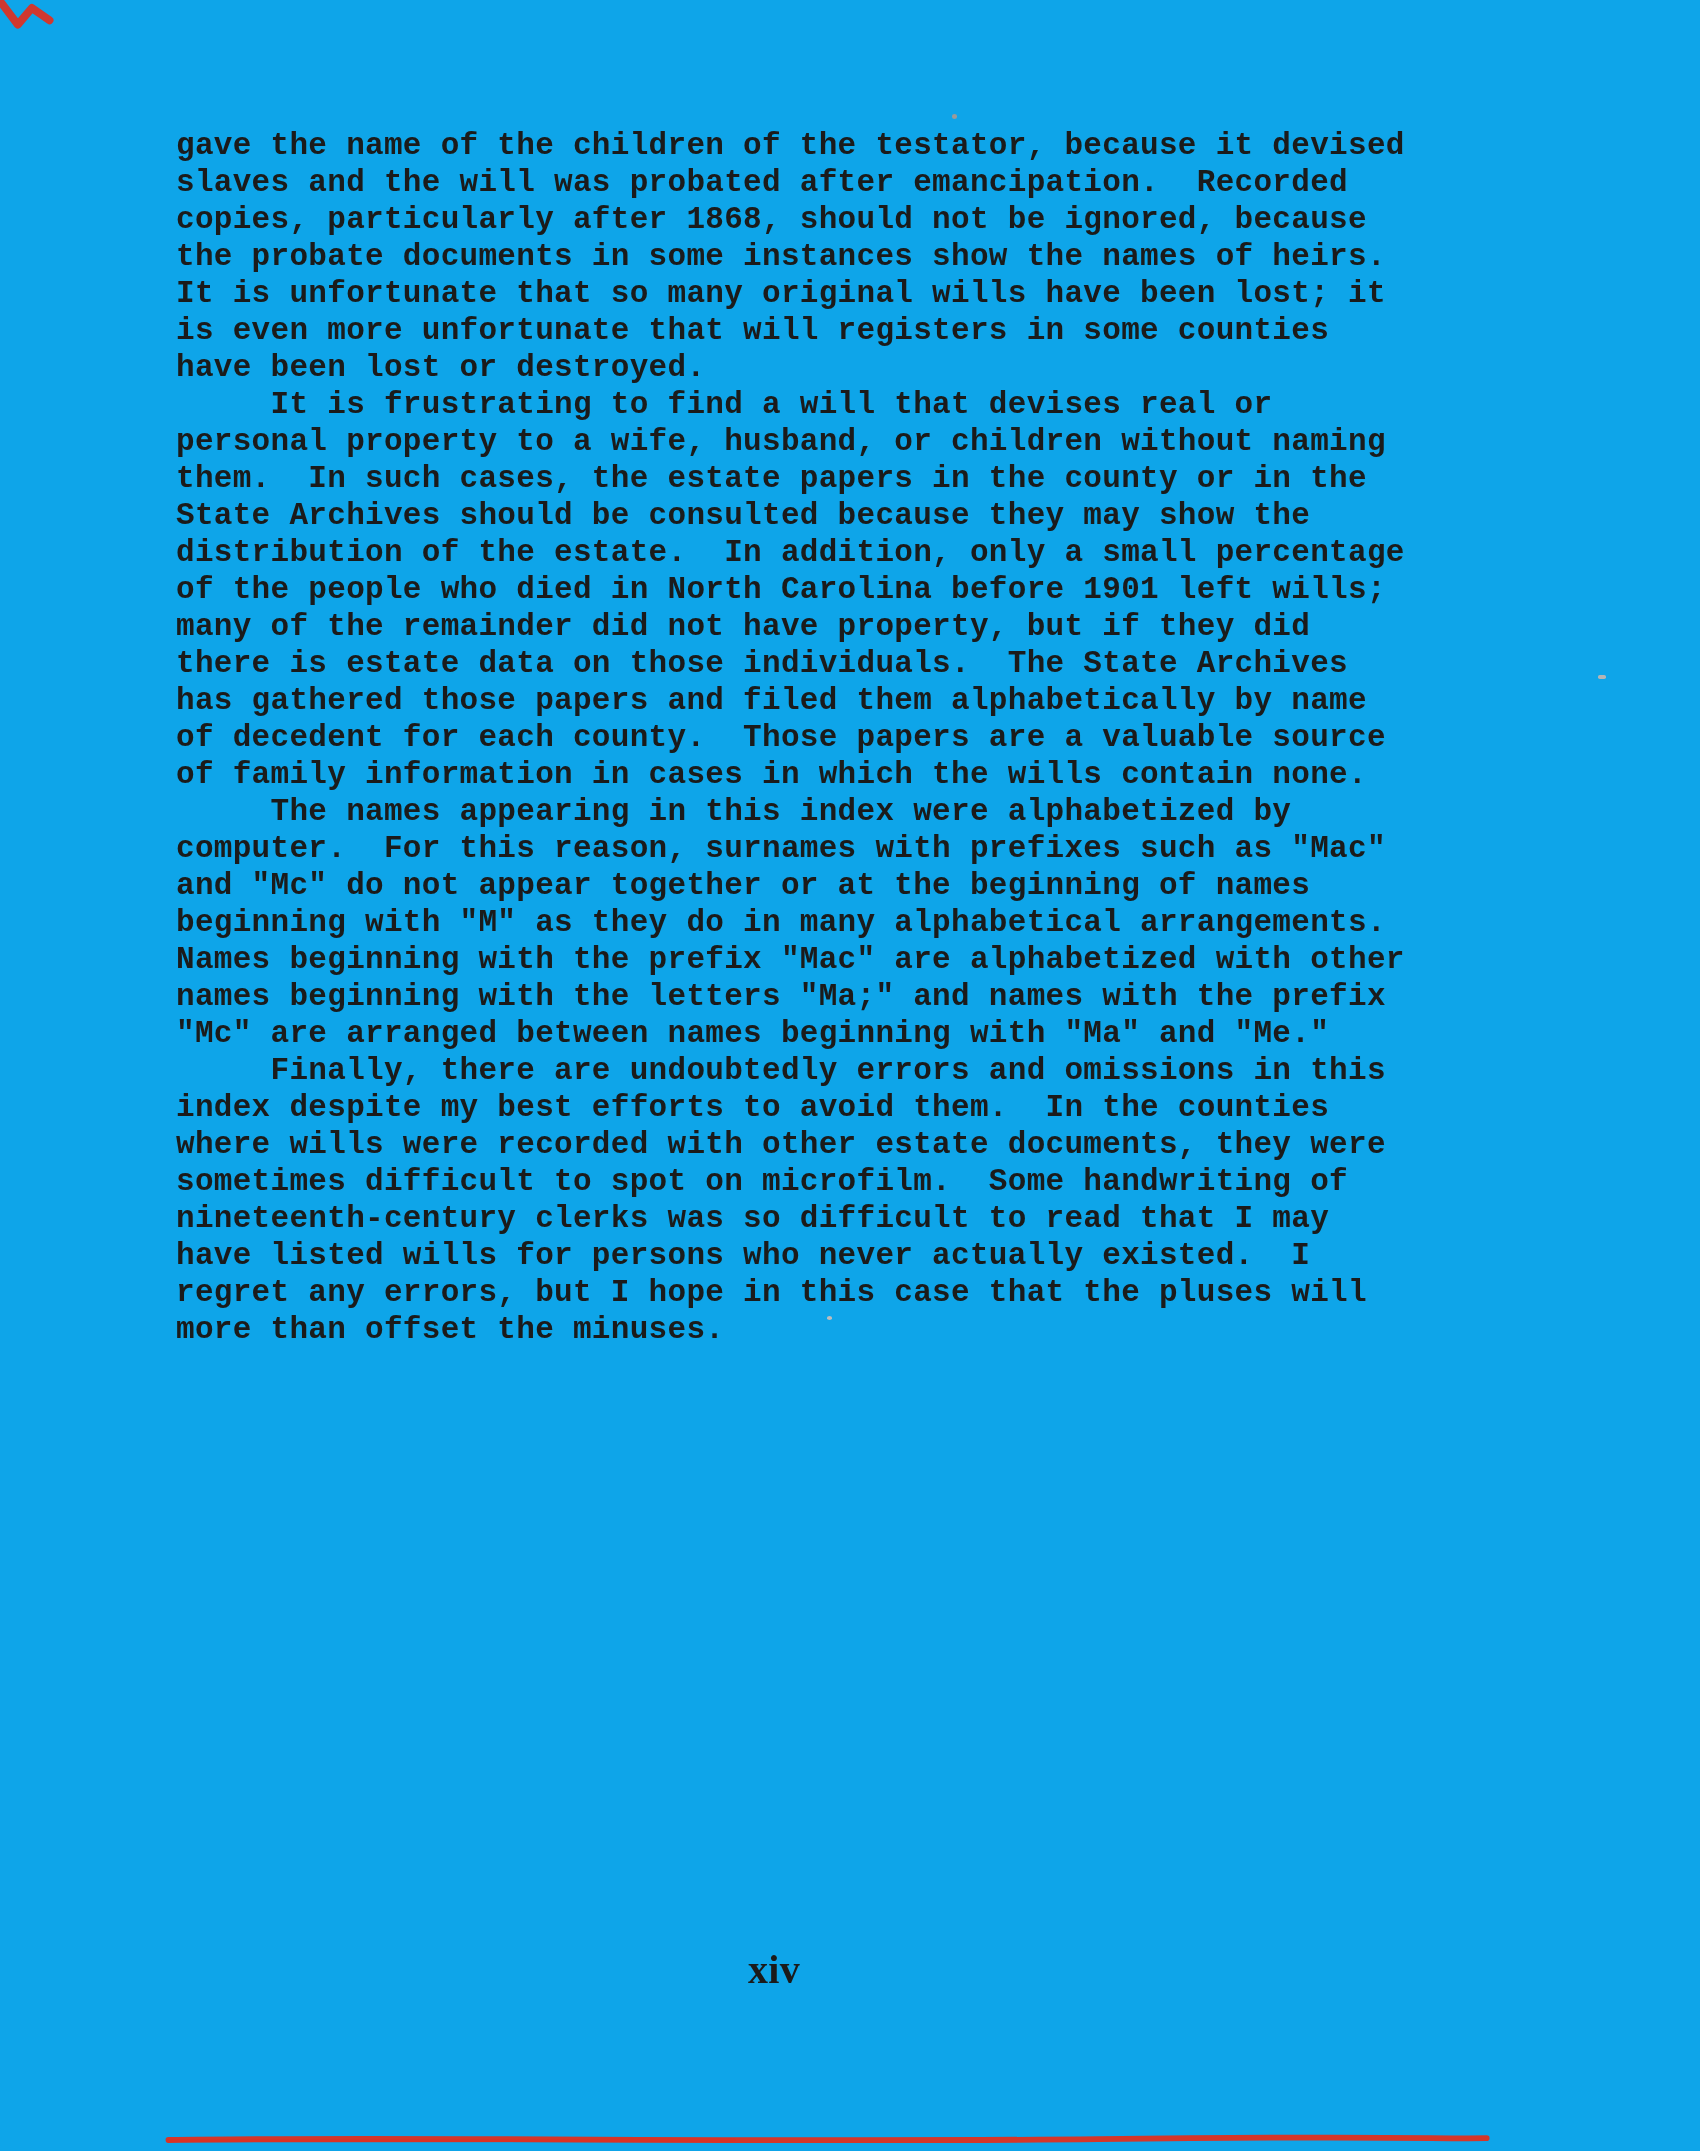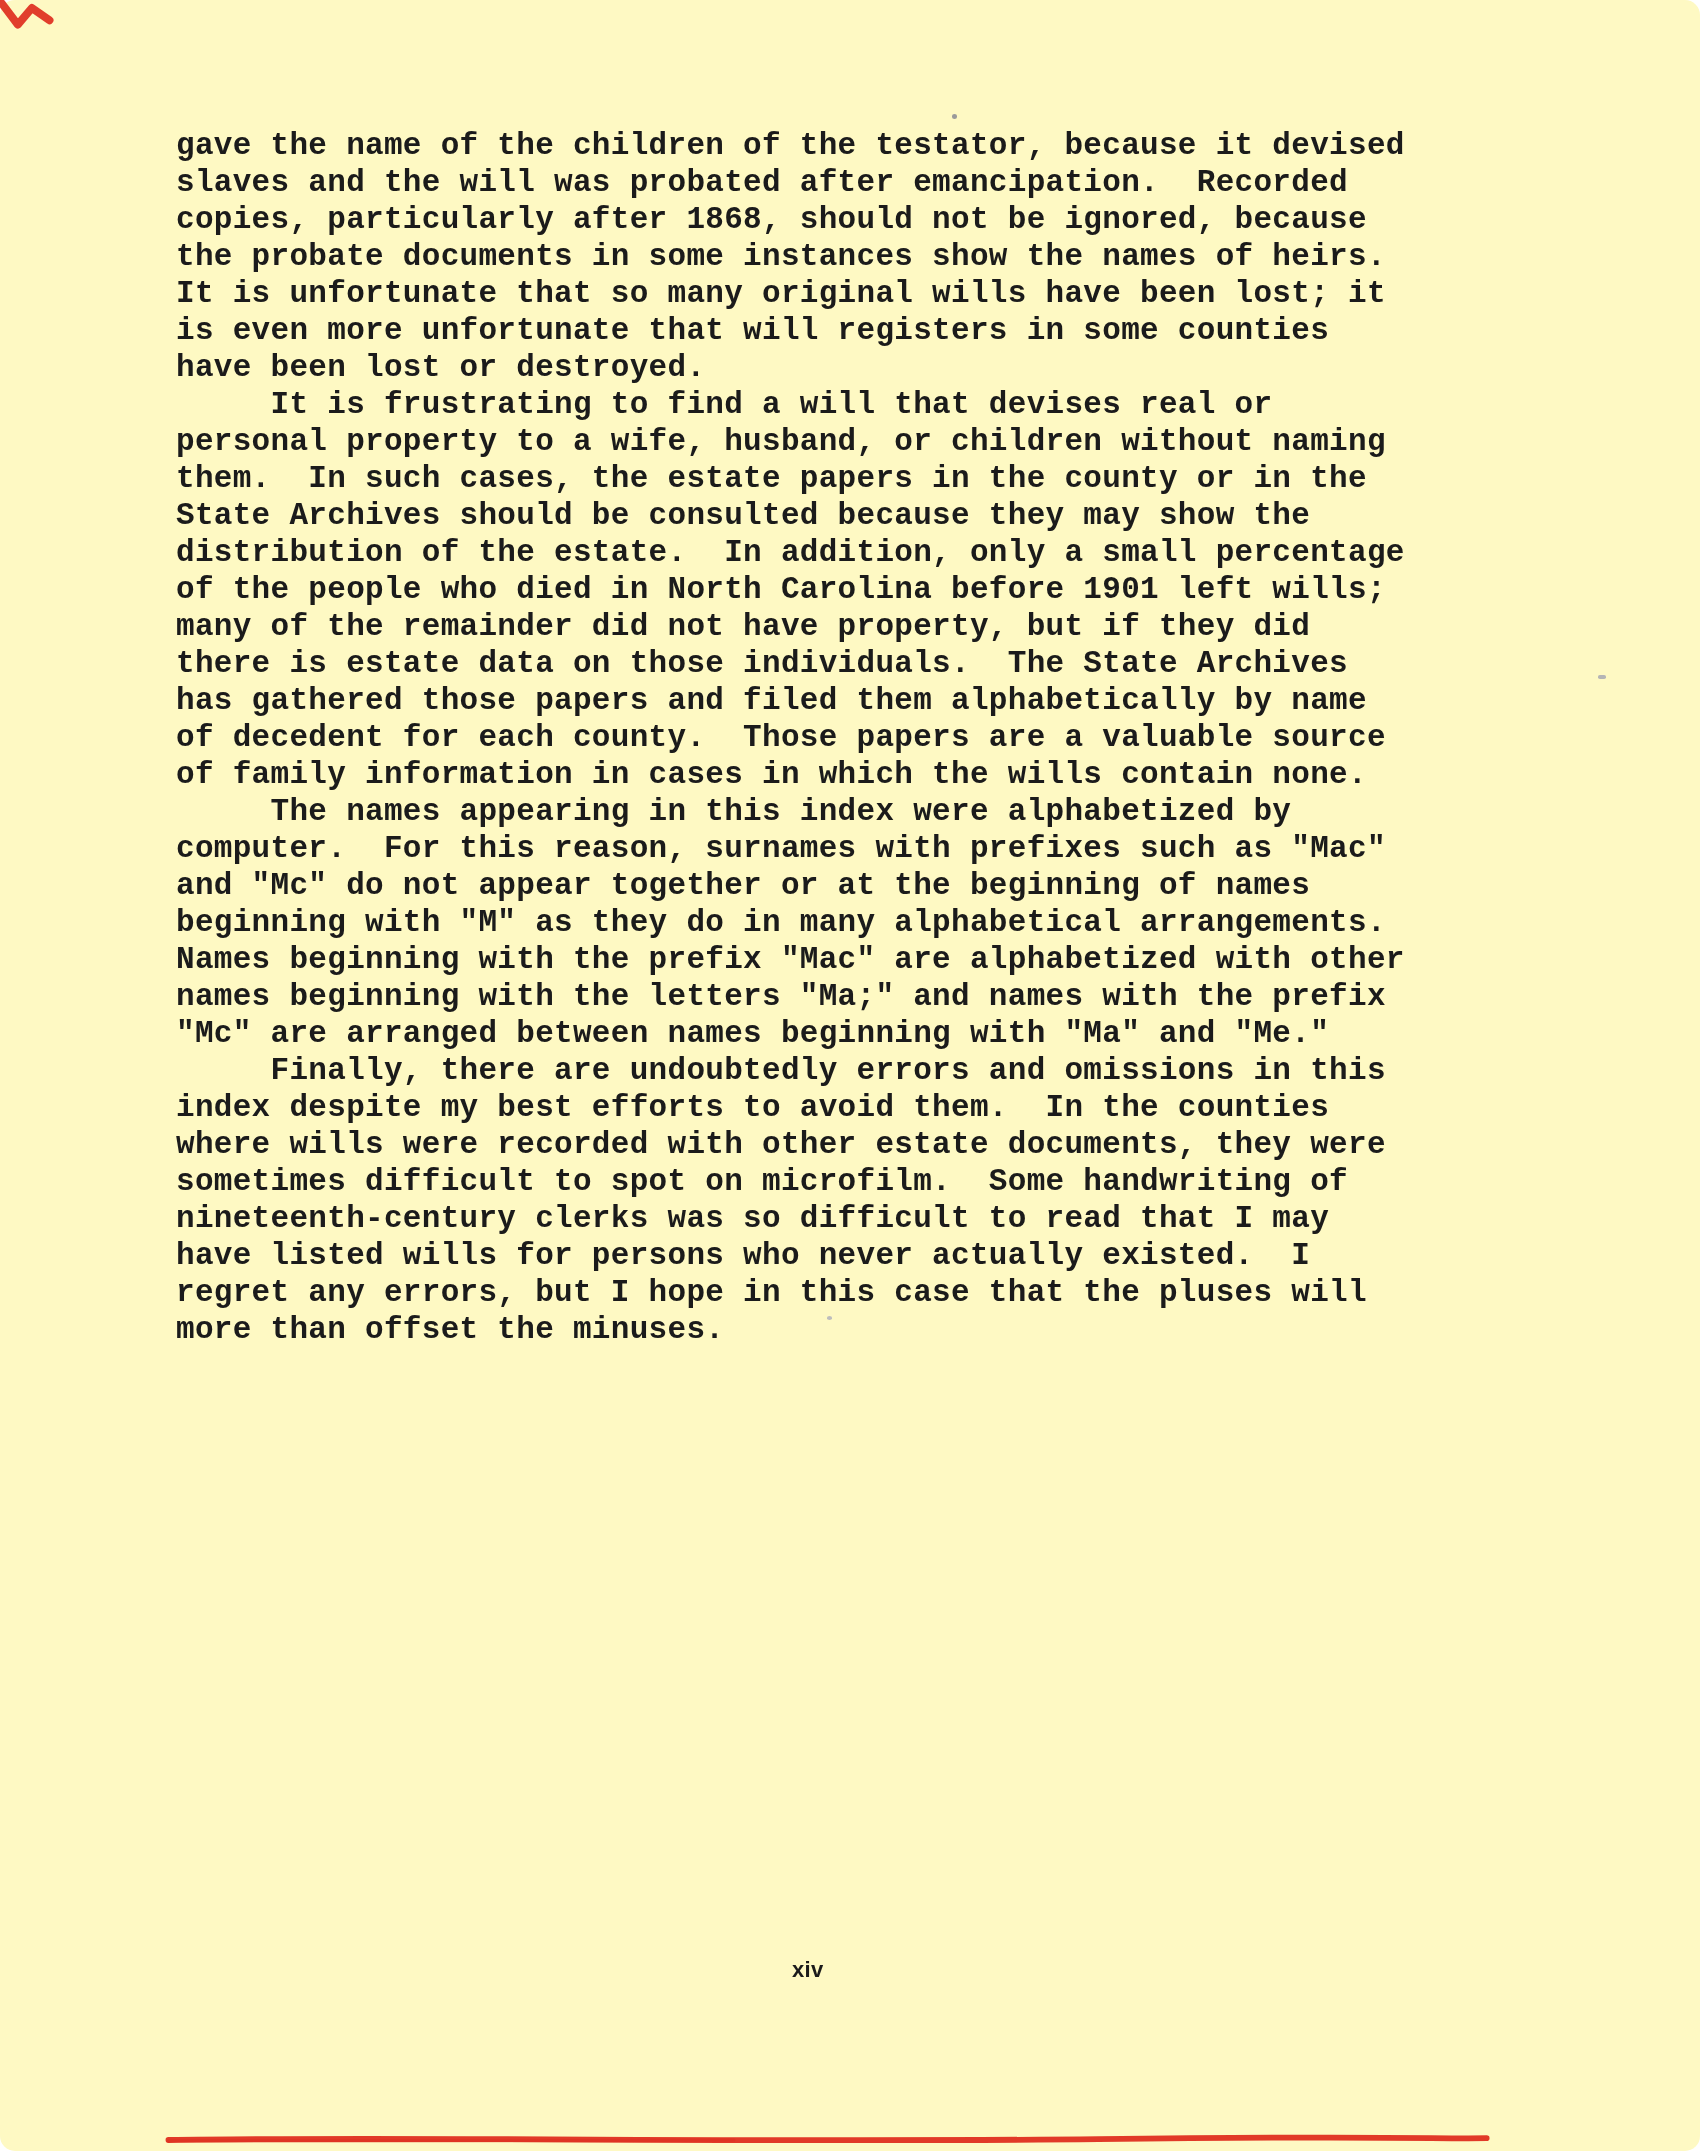--- a/index.html
+++ b/index.html
@@ -10,45 +10,44 @@
   body {
     width: 1700px;
     height: 2151px;
     position: relative;
     overflow: hidden;
     font-family: "Liberation Mono", "DejaVu Sans Mono", monospace;
   }
   .page {
     position: absolute;
     inset: 0;
-    background: #fef9c3;
-    border-radius: 15px;
+    background: #0ea5e9;
   }
   .text-block {
     position: absolute;
     left: 176px;
     top: 127px;
     font-family: "Liberation Mono", "DejaVu Sans Mono", monospace;
     font-size: 31px;
     line-height: 37px;
     font-weight: 700;
     letter-spacing: 0.3px;
     color: #1b1b1b;
     white-space: pre;
   }
   .text-block .line {
     white-space: pre;
     min-height: 37px;
   }
   .page-number {
     position: absolute;
-    left: 792px;
+    left: 748px;
     top: 1951px;
-    font-family: Liberation Sans, sans-serif;
-    font-size: 22px;
+    font-family: Liberation Serif, serif;
+    font-size: 40px;
     line-height: 37px;
     font-weight: 700;
     letter-spacing: 0.3px;
     color: #1b1b1b;
     white-space: pre;
   }
   .red-scribble {
     position: absolute;
     left: 0px;
     top: 0px;

